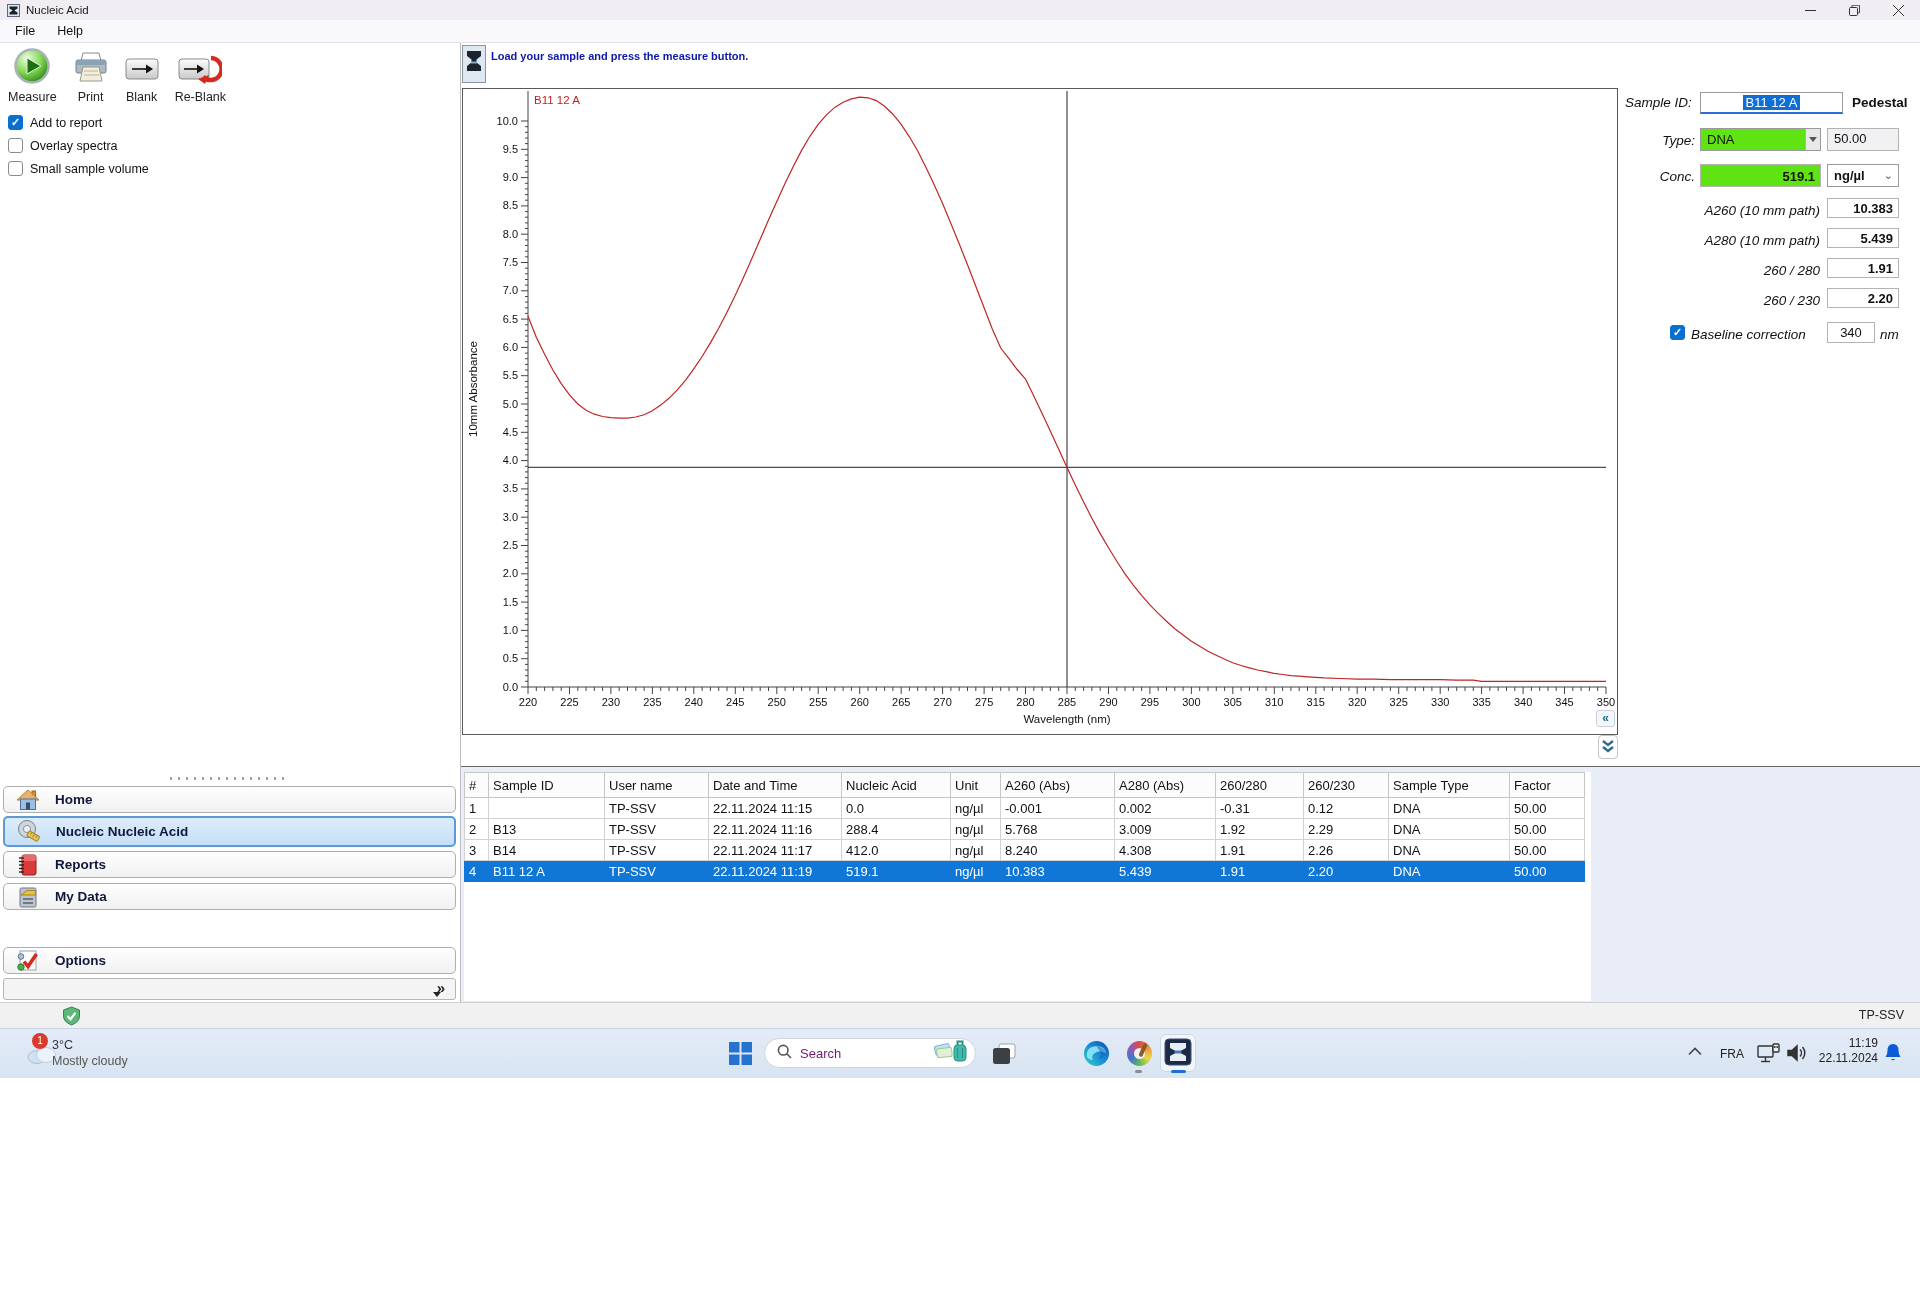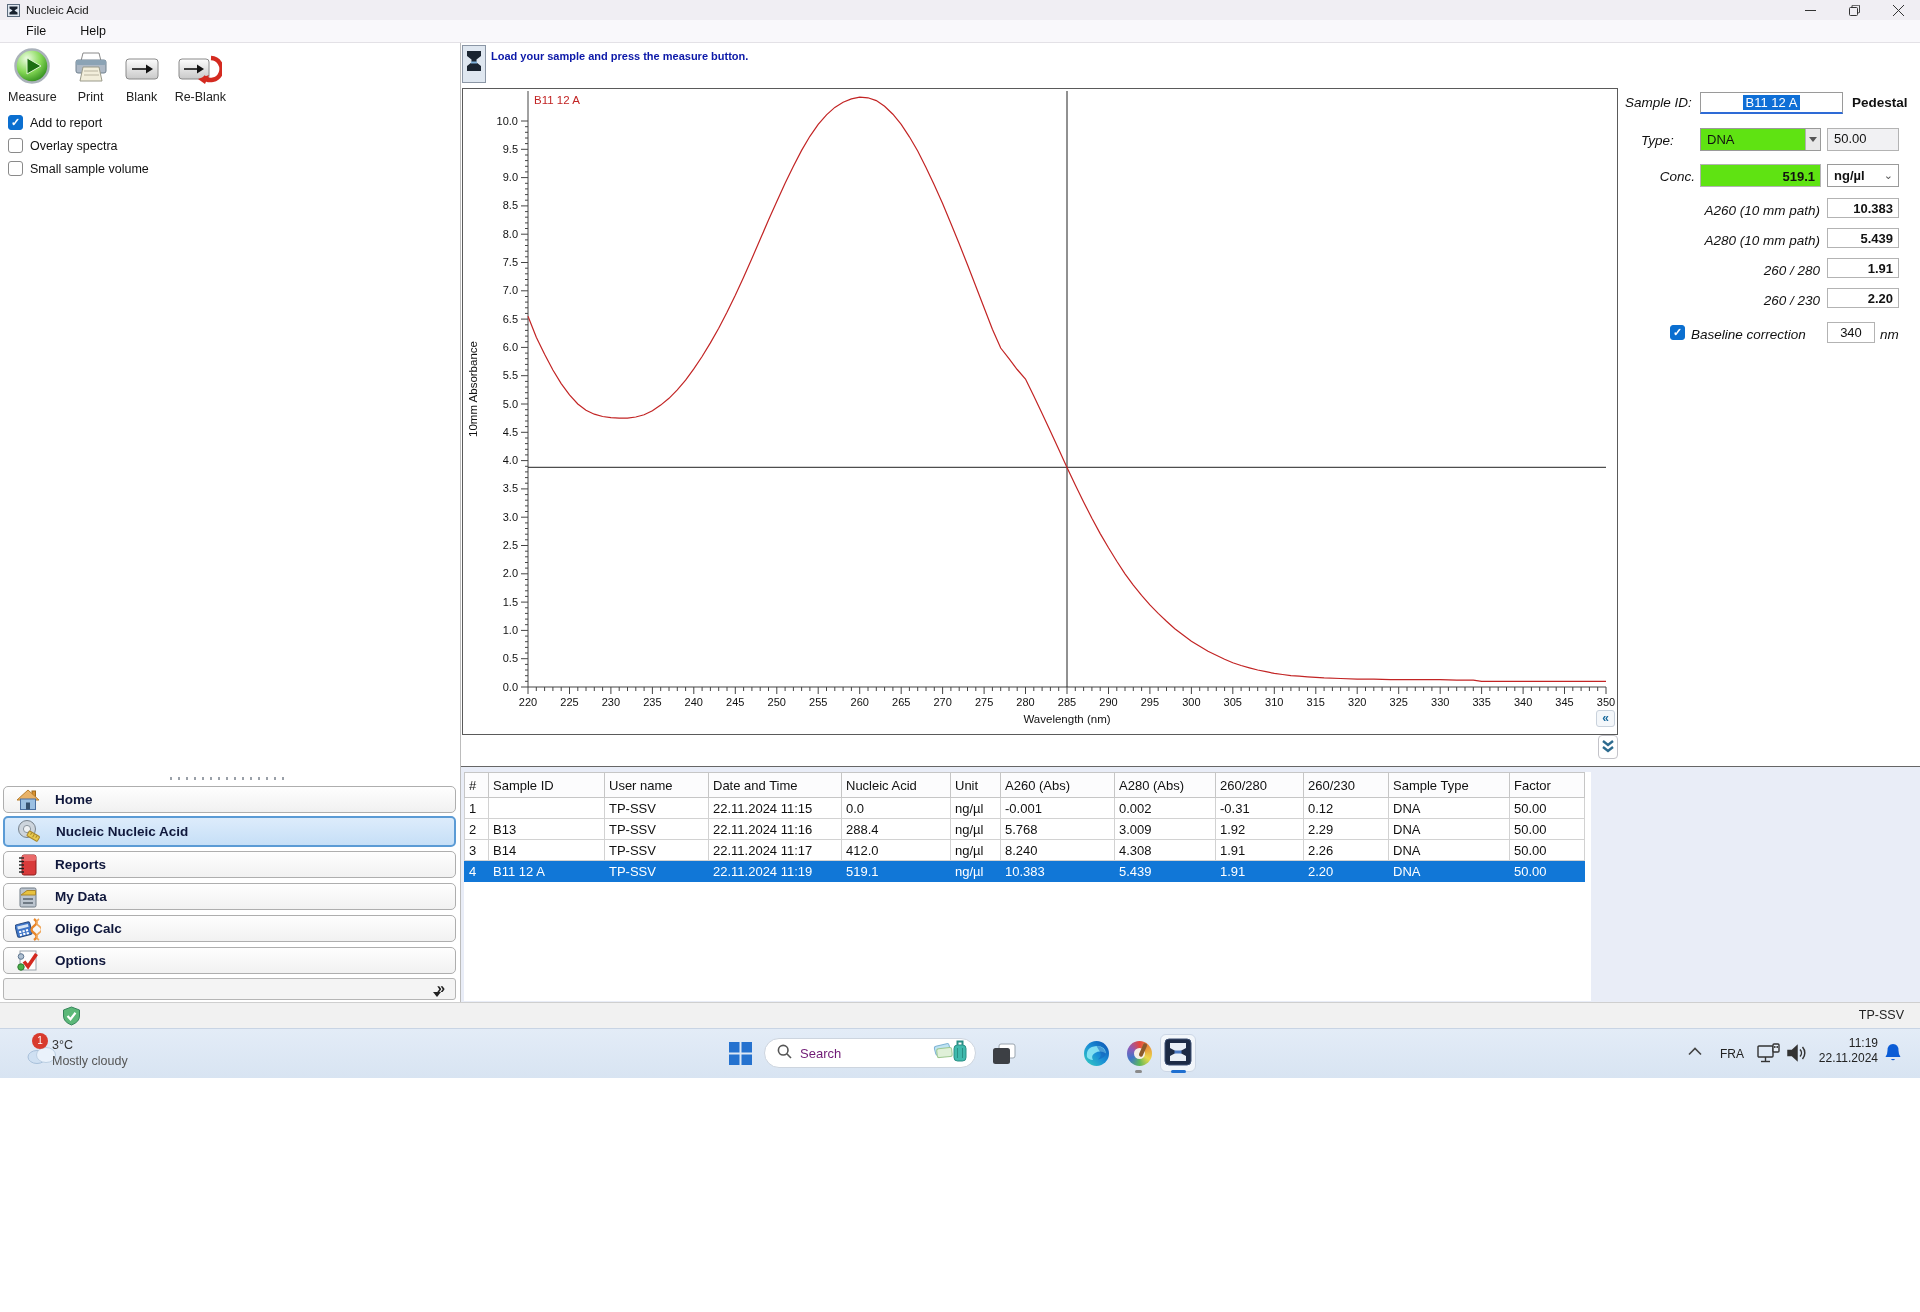--- a/index.html
+++ b/index.html
@@ -9,21 +9,21 @@
 
   
   .titlebar { position:absolute; left:0; top:0; width:1920px; height:20px; background:#f0eef3;
               display:flex; align-items:center; font-size:11.5px; color:#1a1a1a; }
   .app-ico { margin-left:7px; margin-right:6px; display:inline-flex; }
   .wincontrols { position:absolute; right:0; top:0; height:20px; display:flex; }
   .wc { width:44px; height:20px; border:0; background:transparent; display:flex; align-items:center; justify-content:center; }
 
   
   .menubar { position:absolute; left:0; top:20px; width:1920px; height:23px; background:#f9f8fb;
-             display:flex; align-items:center; gap:34px; padding-left:26px; font-size:12.5px; color:#111;
+             display:flex; align-items:center; gap:22px; padding-left:15px; font-size:12.5px; color:#111;
              border-bottom:1px solid #e3e1e6; }
   .menu-item { cursor:default; }
 
   
   .left-panel { position:absolute; left:0; top:43px; width:460px; height:959px; background:#fff; }
   .v-divider { position:absolute; left:460px; top:43px; width:1px; height:959px; background:#bcbcbc; }
 
   .toolbar { position:absolute; left:8px; top:4px; display:flex; align-items:flex-end; gap:16px; }
   .tbtn { display:flex; flex-direction:column; align-items:center; gap:2px; font-size:12.5px; color:#222; background:none; border:0; }
 
@@ -283,41 +283,20 @@
     <div class="side-item" style="top:840px">
       <span class="side-ico">
         <svg viewBox="0 0 26 26" width="26" height="26">
             <rect x="5" y="4" width="16" height="19" rx="1.5" fill="#bcc5cf" stroke="#6f7a85"></rect>
             <path d="M6 11 l6-4.5 h8.5 v4.5 z" fill="#e8c23f" stroke="#a8862c"></path>
             <rect x="8" y="14" width="10" height="2" fill="#6f7a85"></rect>
             <rect x="8" y="18" width="10" height="2" fill="#6f7a85"></rect>
           </svg>
       </span>
       <span>My Data</span>
-    </div>
-    <div class="side-item" style="top:872px">
-      <span class="side-ico">
-        <svg viewBox="0 0 26 26" width="26" height="26">
-            <g transform="rotate(-14 9 13)">
-              <rect x="1" y="7" width="15" height="13" rx="2" fill="#3f76c9" stroke="#24477e"></rect>
-              <rect x="3" y="9" width="11" height="3" fill="#d8e6f5"></rect>
-              <g fill="#fff">
-                <rect x="3.5" y="14" width="2.2" height="2"></rect>
-                <rect x="7" y="14" width="2.2" height="2"></rect>
-                <rect x="10.5" y="14" width="2.2" height="2"></rect>
-                <rect x="3.5" y="17" width="2.2" height="2"></rect>
-                <rect x="7" y="17" width="2.2" height="2"></rect>
-                <rect x="10.5" y="17" width="2.2" height="2"></rect>
-              </g>
-            </g>
-            <path d="M19 3 q5 3.5 0 7 q-5 3.5 0 7 q5 3.5 0 7" stroke="#e8862a" fill="none" stroke-width="2.4"></path>
-            <path d="M24 3 q-5 3.5 0 7 q5 3.5 0 7 q-5 3.5 0 7" stroke="#f0a75a" fill="none" stroke-width="1.6"></path>
-          </svg>
-      </span>
-      <span>Oligo Calc</span>
     </div>
     <div class="side-item" style="top:904px">
       <span class="side-ico">
         <svg viewBox="0 0 26 26" width="26" height="26">
             <rect x="5" y="3" width="16" height="19" fill="#fdfdfd" stroke="#9aa3ac"></rect>
             <circle cx="6" cy="8.5" r="2.8" fill="#aebfd0" stroke="#5d7590"></circle>
             <circle cx="6" cy="19" r="3.2" fill="#49b04a" stroke="#2d7a2e"></circle>
             <path d="M9 13.5 l4 5 L21.5 6" stroke="#d42a20" stroke-width="3.6" fill="none"></path>
           </svg>
       </span>
@@ -641,21 +620,21 @@
         </svg>
     </button>
 
     <div class="results-panel">
       <span class="rp-label" style="left:5px; top:7px;">Sample ID:</span>
       <div class="si-input">
         <span class="sel">B11 12 A</span>
       </div>
       <span class="pedestal">Pedestal</span>
 
-      <span class="rp-label" style="left:0; top:45px; width:75px;text-align:center;">Type:</span>
+      <span class="rp-label" style="left:0; top:45px; width:75px;">Type:</span>
       <div class="combo green" style="left:80px; top:40px; width:121px;">
         <span style="padding-left:6px; font-size:13px;">DNA</span>
         <span class="arrowbox">
             <span class="tri-down"></span>
           </span>
       </div>
       <div class="valbox graybox" style="left:207px; top:40px; width:72px; height:23px; font-weight:normal; text-align:left; padding-left:6px;">50.00</div>
 
       <span class="rp-label" style="left:0; top:81px; width:75px;">Conc.</span>
       <div class="valbox green" style="left:80px; top:76px; width:121px; height:23px; padding-top:4px;">519.1</div>

